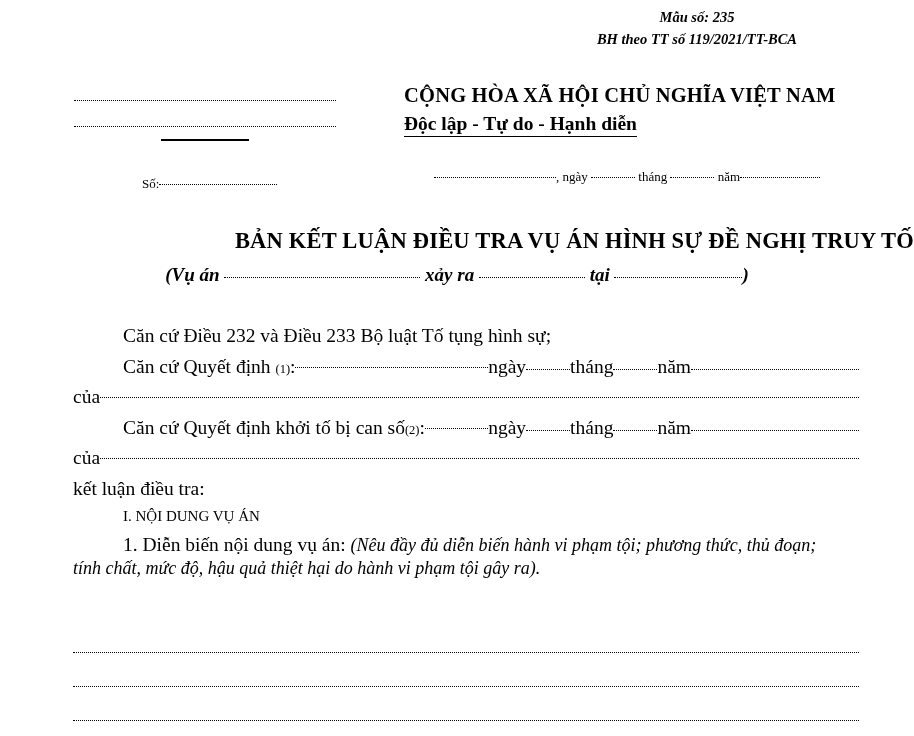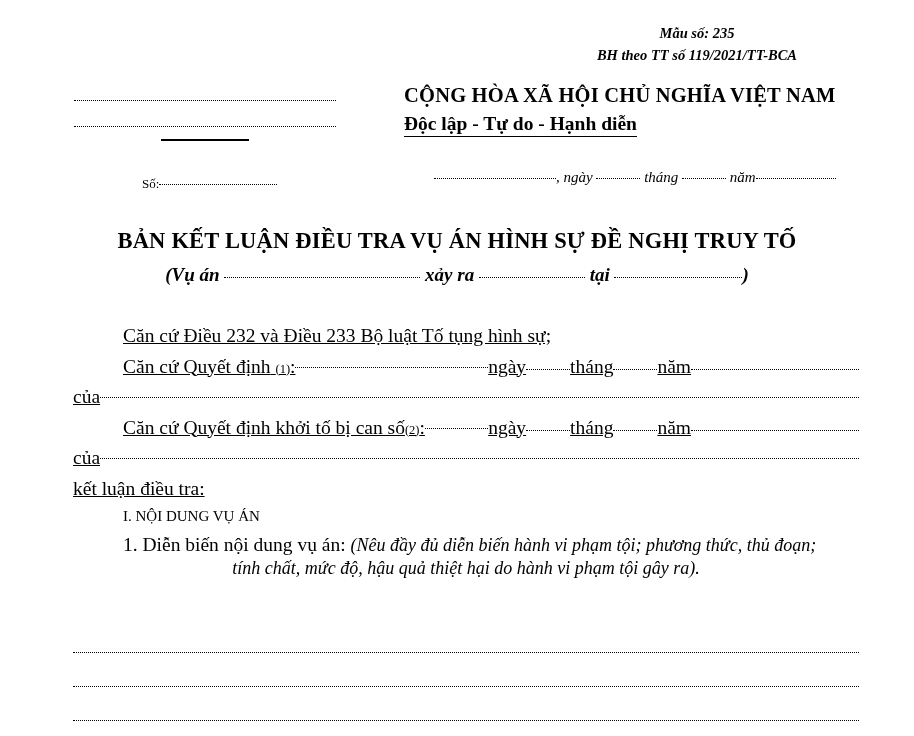--- a/index.html
+++ b/index.html
@@ -31,21 +31,21 @@
     border-bottom: 1.5px dotted #000;
     position: relative;
     top: -5px;
     height: 0;
     min-width: 10px;
   }
 
   
   .form-code {
     position: absolute;
-    top: 22px;
+    top: 6px;
     right: 52px;
     width: 330px;
     text-align: center;
     font-style: italic;
     font-weight: bold;
     font-size: 14.5px;
     line-height: 1.52;
   }
 
   
@@ -99,36 +99,35 @@
     font-size: 13px;
     white-space: nowrap;
   }
   .so .dots { width: 118px; }
 
   .datetime {
     position: absolute;
     top: 169px;
     left: 434px;
     width: 406px;
-    font-style: italic;
-    font-size: 15px;
+    font-size: 13px;
     white-space: nowrap;
   }
   .datetime .d1 { width: 122px; }
   .datetime .d2 { width: 44px; }
   .datetime .d3 { width: 44px; }
   .datetime .d4 { width: 80px; }
 
   
   .doc-title {
     position: absolute;
     top: 228px;
     left: 0;
     width: 914px;
-    text-align: center;
+    text-align: right;
     font-weight: bold;
     font-size: 22.5px;
     letter-spacing: 0.2px;
   }
   .doc-subtitle {
     position: absolute;
     top: 264px;
     left: 0;
     width: 914px;
     text-align: center;
@@ -148,21 +147,20 @@
     left: 73px;
     width: 786px;
     font-size: 19.5px;
     line-height: 1.0;
   }
   .p {
     display: flex;
     align-items: baseline;
     white-space: nowrap;
     margin-bottom: 11px;
-    text-decoration: underline;
   }
   .p.indent { padding-left: 50px; }
   .p.plain { display: block; }
   sup.fn {
     font-size: 12.5px;
     vertical-align: super;
     line-height: 0;
   }
   .w2 { width: 44px; flex: none; }
   .w4 { width: 168px; flex: none; }
@@ -175,21 +173,21 @@
   .item-line {
     padding-left: 50px;
     font-size: 19.5px;
     margin-bottom: 4px;
   }
   .item-line .note,
   .note-cont {
     font-style: italic;
     font-size: 18px;
   }
-  .note-cont { margin-bottom: 12px; text-align: center; }
+  .note-cont { margin-bottom: 12px; }
 
   
   .blanks {
     position: absolute;
     top: 652px;
     left: 73px;
     width: 786px;
   }
   .blanks .bl {
     border-bottom: 1.8px dotted #000;

